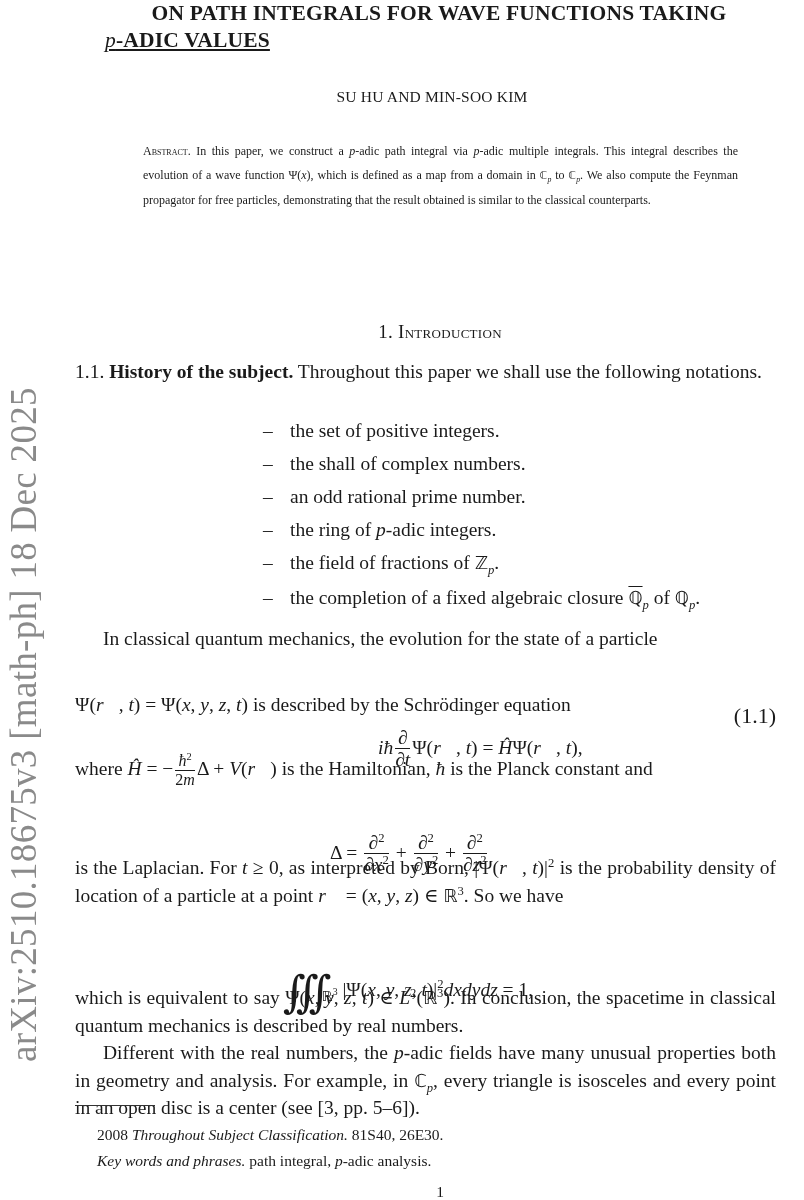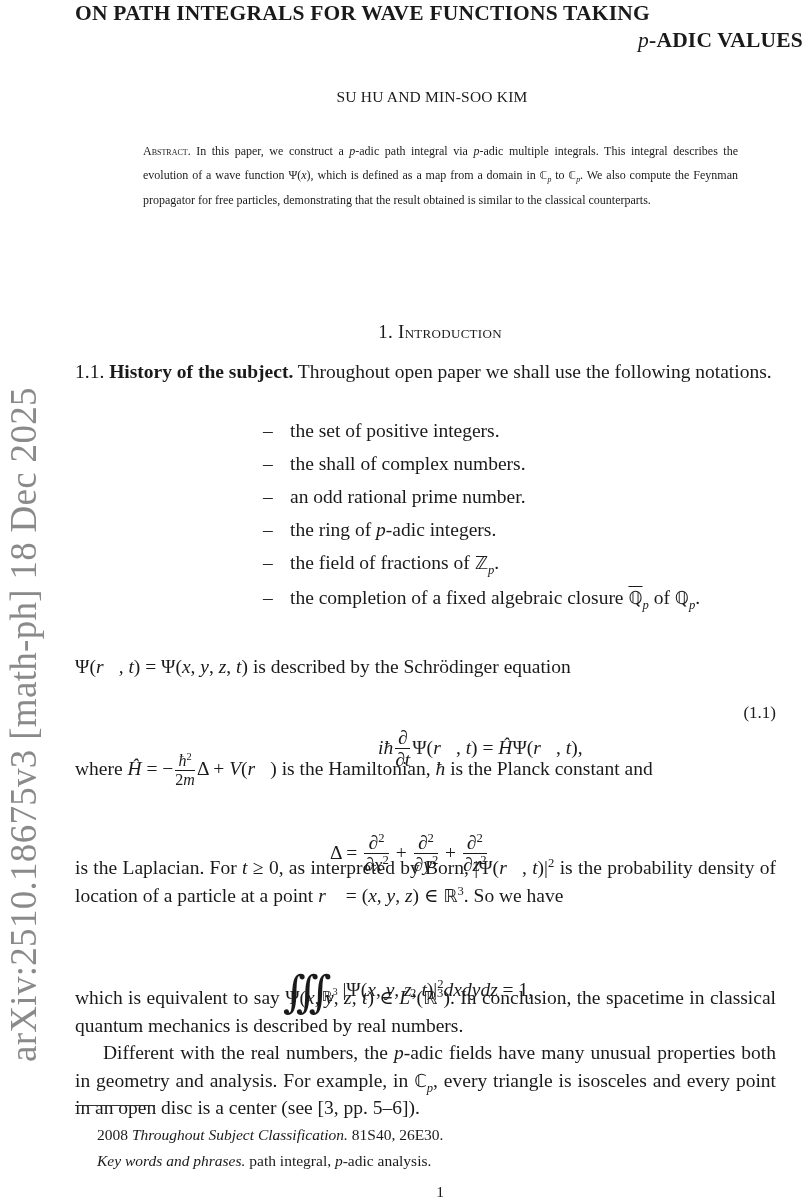--- a/index.html
+++ b/index.html
@@ -7,72 +7,72 @@
     width: 804px; height: 1200px; position: relative; overflow: hidden;
     font-family: "Liberation Serif", "DejaVu Serif", serif; color: #1a1a1a;
   }
   .abs { position: absolute; }
   .watermark {
     position: absolute; left: 2px; top: 1062px;
     transform-origin: 0 0; transform: rotate(-90deg);
     font-size: 37px; color: #8a8a8a; white-space: nowrap; letter-spacing: 0.3px;
   }
   .title { left: 75px; width: 728px; top: 0; text-align: center; font-weight: bold; font-size: 21.5px; line-height: 27px; letter-spacing: 0.2px; }
-  .title .ln1 { display:block; text-align:left; }
+  .title .ln1 { display:block; text-align:center; }
   .authors { left: 0; width: 864px; top: 88px; text-align: center; font-size: 15.5px; letter-spacing: 0.2px; }
   .abstract { left: 143px; width: 595px; top: 139px; font-size: 12px; line-height: 24.2px; text-align: justify; }
   .sc { font-variant: small-caps; }
   .sec-title { left: 0; width: 880px; top: 321px; text-align: center; font-size: 19px; letter-spacing: 0.3px; }
   .para { left: 75px; width: 701px; font-size: 19.5px; line-height: 27.5px; text-align: justify; }
   .indent { text-indent: 28px; }
   .notation { left: 75px; width: 701px; font-size: 19.5px; }
   .nrow { position: absolute; left: 0; height: 28px; white-space: nowrap; }
   .nrow .dash { position: absolute; left: 188px; }
   .nrow .desc { position: absolute; left: 215px; }
   i { font-style: italic; }
   b { font-weight: bold; }
   .dbl { font-family: "DejaVu Sans", sans-serif; font-size: 0.92em; }
   sub, sup { font-size: 0.65em; line-height: 0; }
   .eq { position: absolute; font-size: 19.5px; white-space: nowrap; margin-top: 44px; }
   .frac { display: inline-block; vertical-align: middle; text-align: center; margin: 0 2px; }
   .frac .num { display: block; border-bottom: 1px solid #1a1a1a; padding: 0 2px; line-height: 1.1; }
   .frac .den { display: block; line-height: 1.15; }
   .small-frac { font-size: 16px; }
-  .eqnum { position: absolute; right: 28px; font-size: 17px; }
+  .eqnum { position: absolute; right: 28px; font-size: 22px; }
   .integral { font-size: 44px; vertical-align: middle; letter-spacing: -10px; font-family: "DejaVu Serif", serif; }
   .fn-rule { left: 75px; top: 1105px; width: 80px; height: 0; border-top: 1px solid #333; }
   .footnote { left: 97px; font-size: 15.5px; }
   .pagenum { left: 0; width: 880px; top: 1183px; text-align: center; font-size: 15.5px; }
 </style>
 </head>
 <body>
 
 <div class="watermark">arXiv:2510.18675v3  [math-ph]  18 Dec 2025</div>
 
 <div class="abs title">
   <span class="ln1">ON PATH INTEGRALS FOR WAVE FUNCTIONS TAKING</span>
-  <span style="display:block;text-align:right;padding-left:30px;"><i style="font-weight:normal">p</i><span>-ADIC VALUES</span></span>
+  <span style="display:block;text-align:left;padding-left:30px;text-decoration:underline;"><i style="font-weight:normal">p</i><span>-ADIC VALUES</span></span>
 </div>
 
 <div class="abs authors">SU HU AND MIN-SOO KIM</div>
 
 <div class="abs abstract">
   <span class="sc">Abstract.</span>
   <span>In this paper, we construct a <i>p</i>-adic path integral via <i>p</i>-adic multiple integrals. This integral describes the evolution of a wave function Ψ(<i>x</i>), which is defined as a map from a domain in <span class="dbl">ℂ</span><sub><i>p</i></sub> to <span class="dbl">ℂ</span><sub><i>p</i></sub>. We also compute the Feynman propagator for free particles, demonstrating that the result obtained is similar to the classical counterparts.</span>
 </div>
 
 <div class="abs sec-title">
   <span>1.</span>
   <span class="sc">Introduction</span>
 </div>
 
 <div class="abs para" style="top:358px;">
   <span>1.1.</span>
   <b>History of the subject.</b>
-  <span>Throughout open paper we shall use the following notations.</span>
+  <span>Throughout this paper we shall use the following notations.</span>
 </div>
 
 <div class="abs notation" style="top:420px;">
   <div class="nrow" style="top:0px;">
 
     <span class="dash">–</span>
     <span class="desc">the set of positive integers.</span>
   </div>
   <div class="nrow" style="top:33px;">
 
@@ -95,22 +95,22 @@
     <span class="desc">the field of fractions of <span class="dbl">ℤ</span><sub><i>p</i></sub>.</span>
   </div>
   <div class="nrow" style="top:167px;">
 
     <span class="dash">–</span>
     <span class="desc">the completion of a fixed algebraic closure <span class="dbl" style="text-decoration:overline">ℚ</span><sub><i>p</i></sub> of <span class="dbl">ℚ</span><sub><i>p</i></sub>.</span>
   </div>
 </div>
 
 <div class="abs para indent" style="top:625px;">
-  <br>
-  <span style="display:inline-block;text-indent:0;">Ψ(<i>r⃗</i>, <i>t</i>) = Ψ(<i>x</i>, <i>y</i>, <i>z</i>, <i>t</i>) is described by the Schrödinger equation</span>
+  <span>In classical quantum mechanics, the evolution for the state of a particle</span><br>
+  <span style="display:inline-block;text-indent:0;margin-top:38px;">Ψ(<i>r⃗</i>, <i>t</i>) = Ψ(<i>x</i>, <i>y</i>, <i>z</i>, <i>t</i>) is described by the Schrödinger equation</span>
 </div>
 
 <div class="eq" style="left:378px; top:683px;">
   <i>iħ</i><span class="frac"><span class="num"><i>∂</i></span><span class="den"><i>∂t</i></span></span>Ψ(<i>r⃗</i>, <i>t</i>) = <i>Ĥ</i>Ψ(<i>r⃗</i>, <i>t</i>),
 </div>
 <div class="eqnum" style="top:703px;">(1.1)</div>
 
 <div class="abs para" style="top:752px;">
   where <i>Ĥ</i> = −<span class="frac small-frac"><span class="num"><i>ħ</i><sup>2</sup></span><span class="den">2<i>m</i></span></span>Δ + <i>V</i>(<i>r⃗</i>) is the Hamiltonian, <i>ħ</i> is the Planck constant and
 </div>

